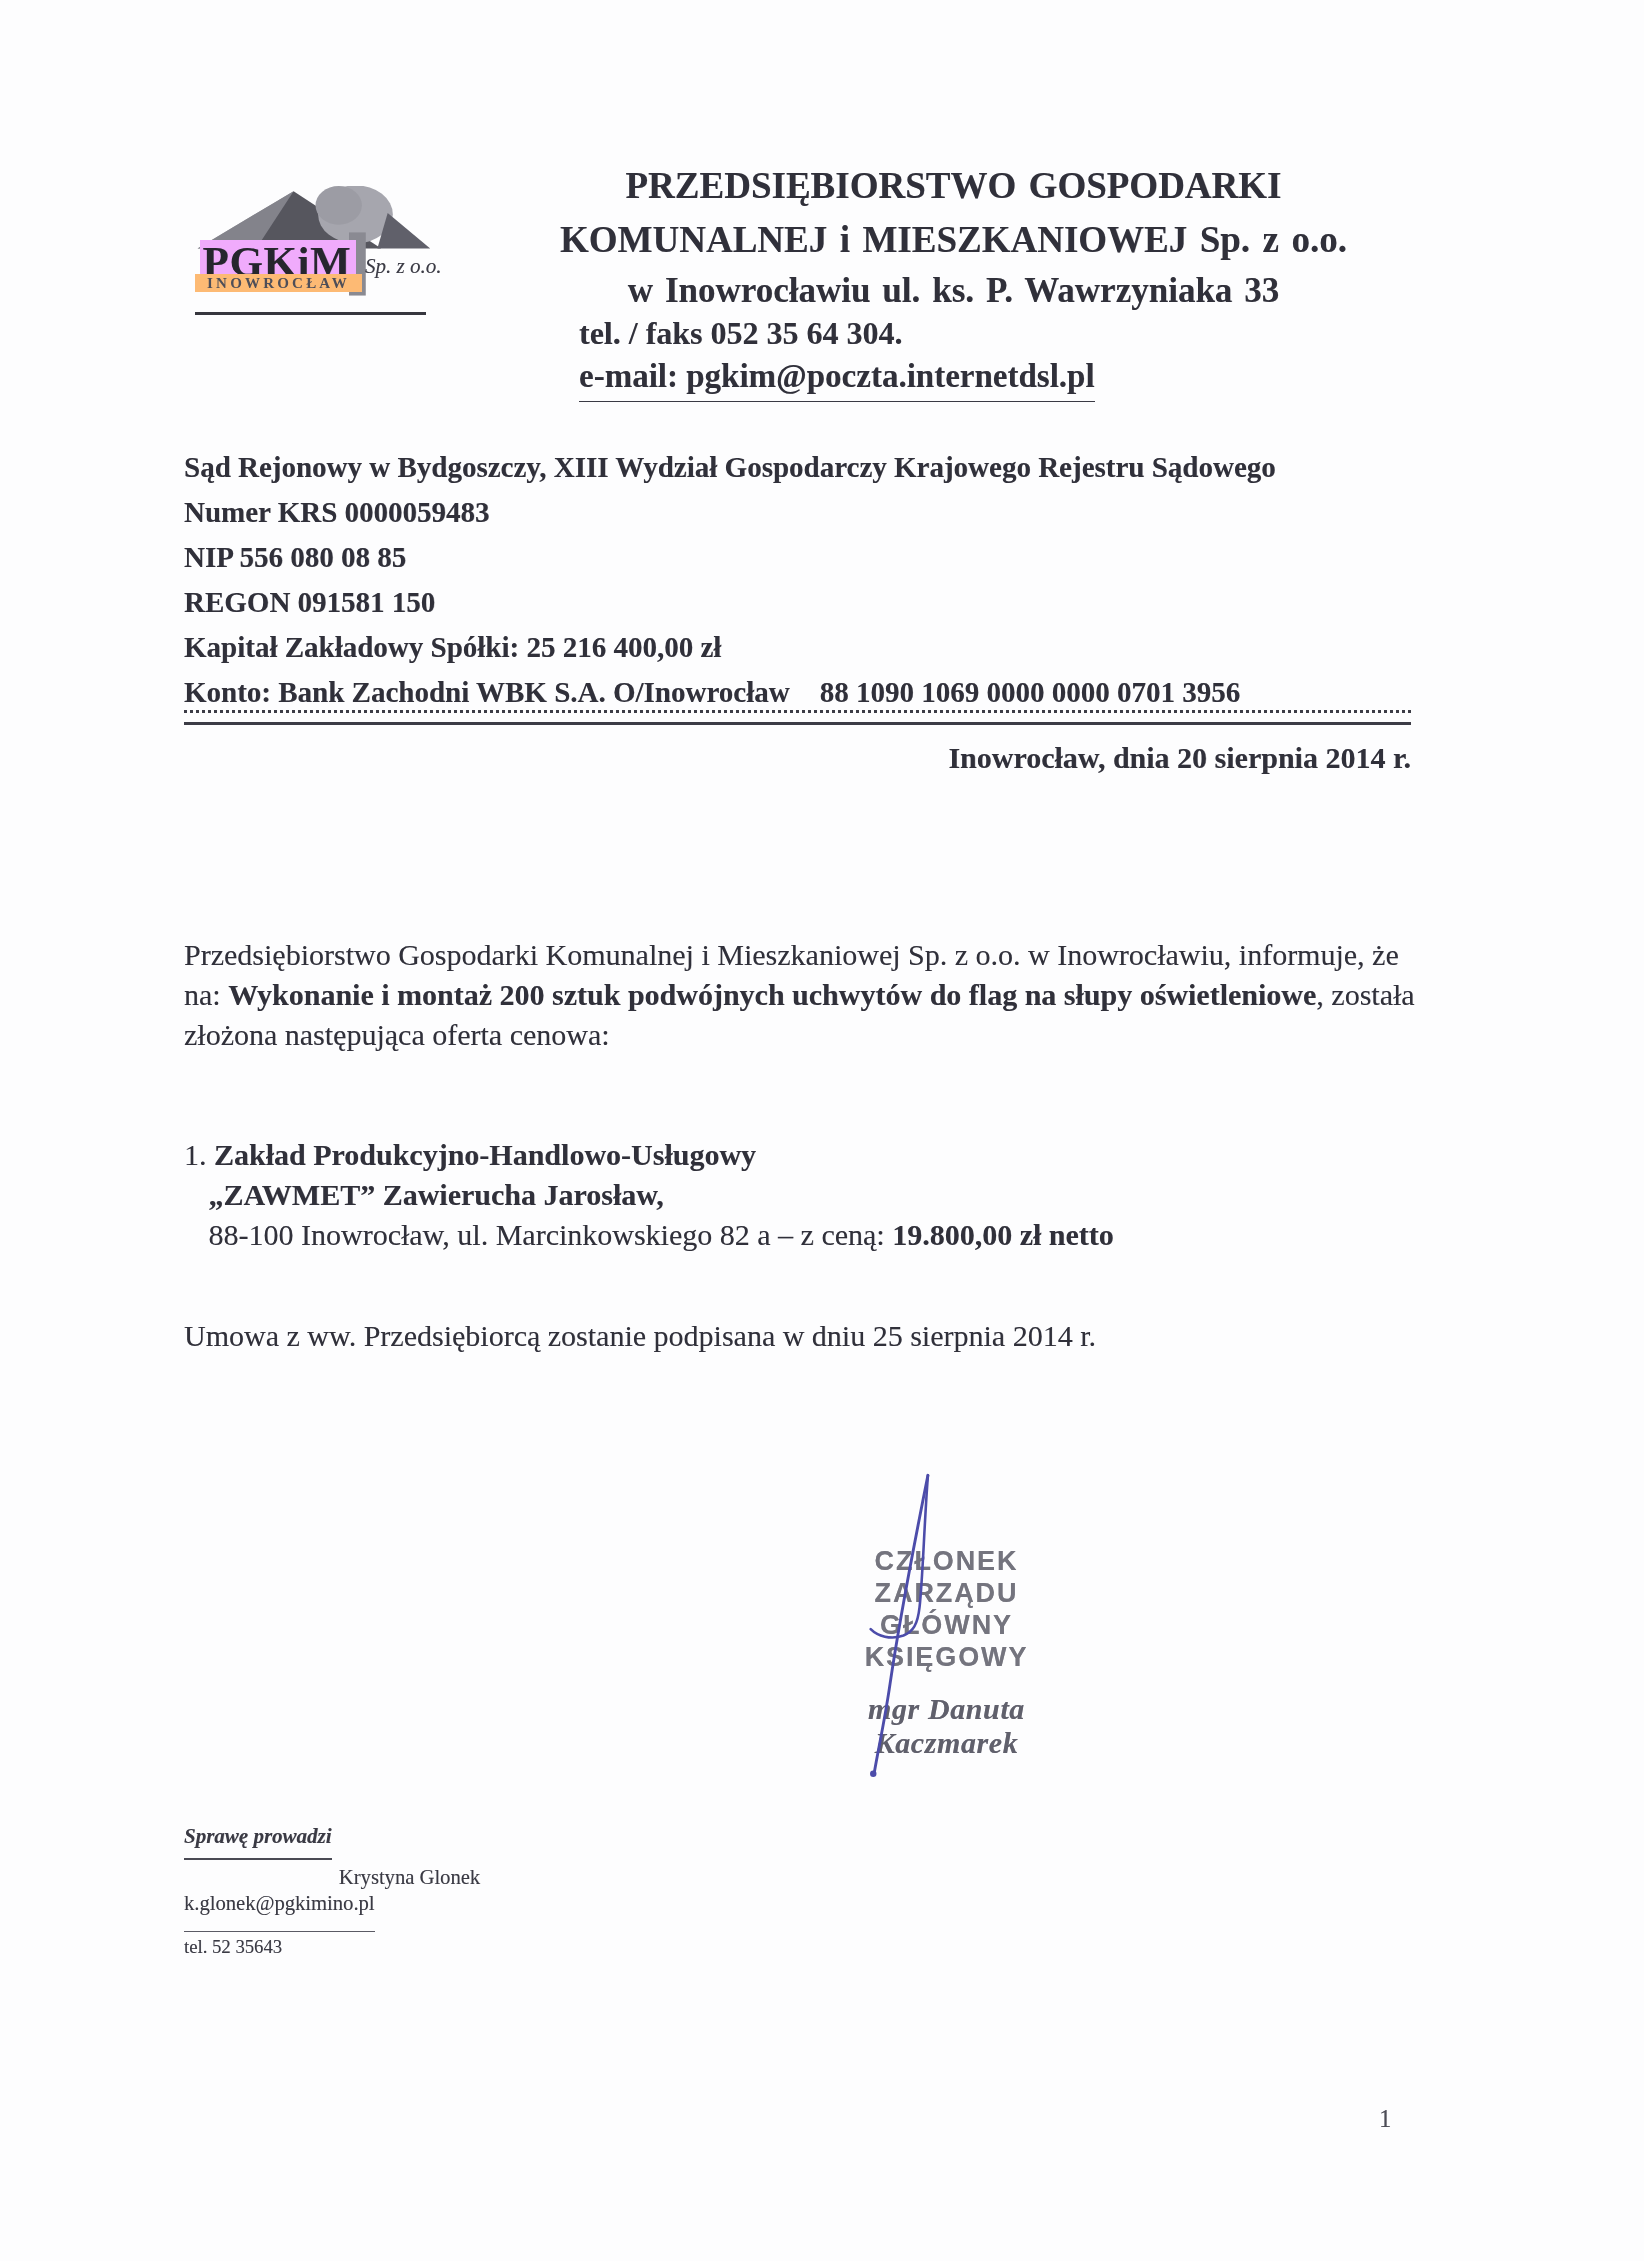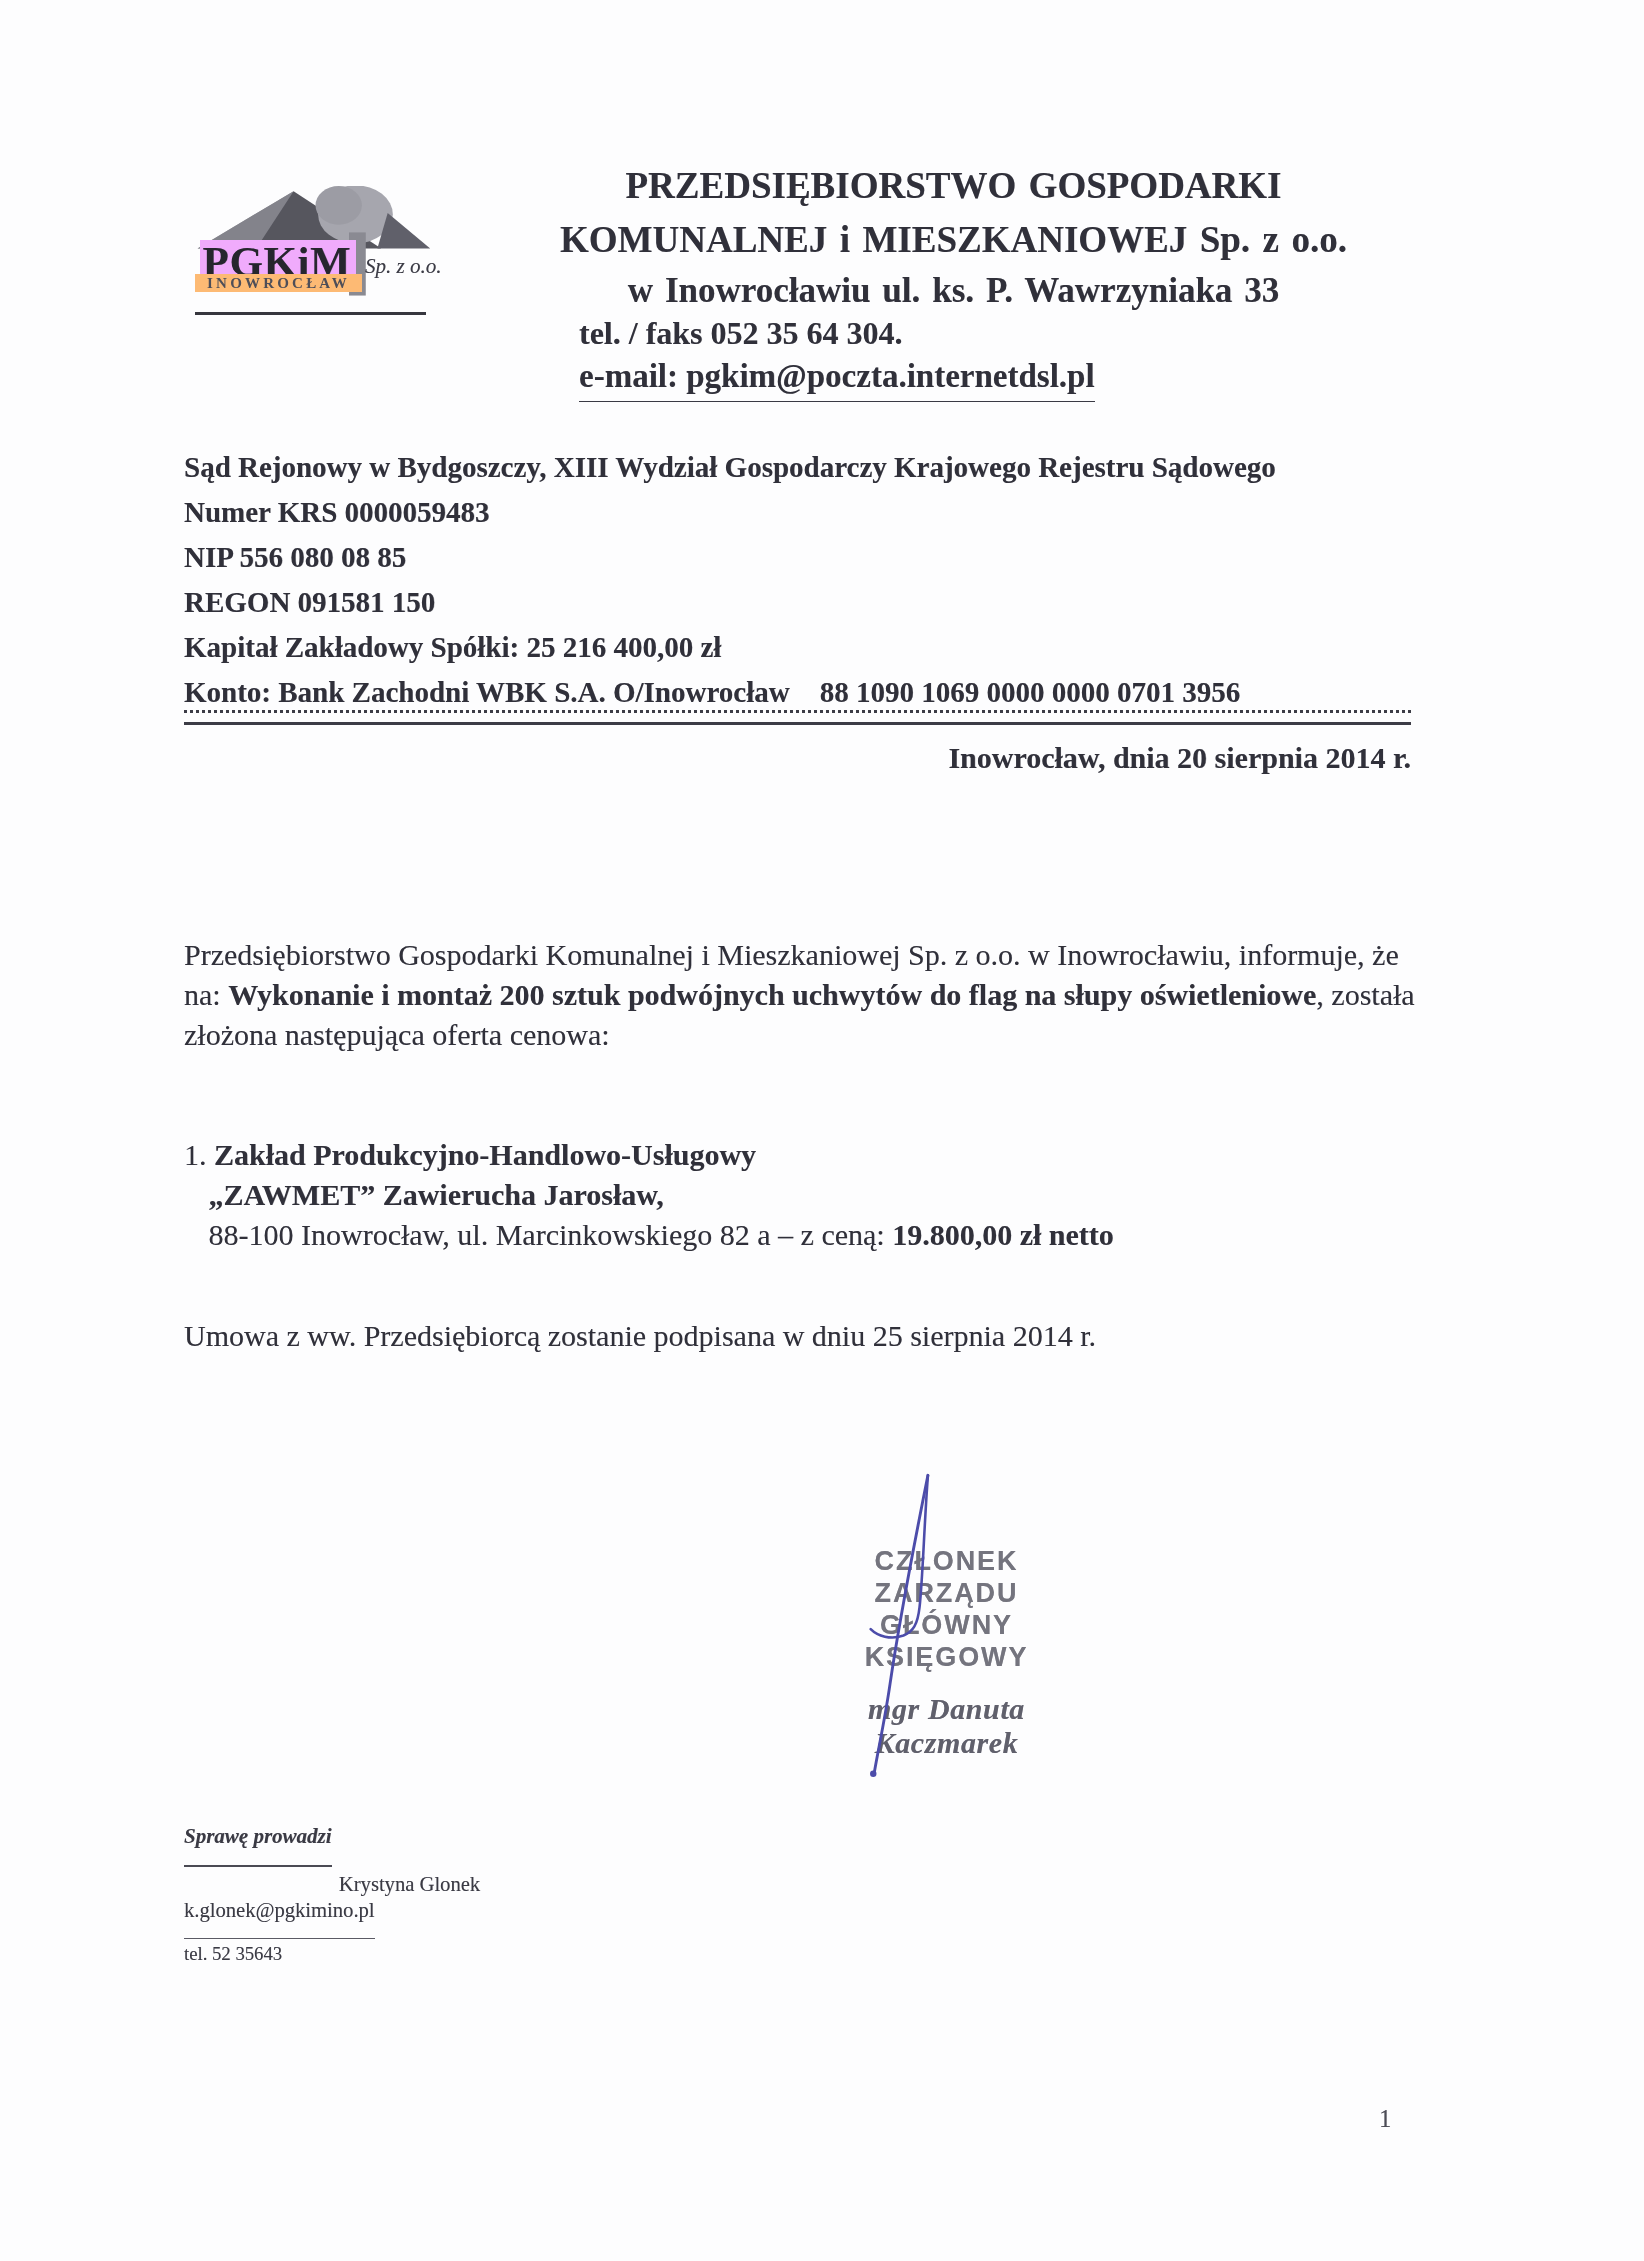--- a/index.html
+++ b/index.html
@@ -62,21 +62,21 @@
                 text-shadow:0 0 0.6px rgba(110,110,120,.6); }
   .stamp-signer { margin-top:19.3px; font-family:"Liberation Serif", serif;
                   font-size:30px; font-weight:bold; font-style:italic;
                   letter-spacing:0.6px; color:#60606c;
                   text-shadow:0 0 0.6px rgba(95,95,105,.55); }
   .sig { left:825px; top:1462px; width:238px; height:329px; }
 
   
   .footer { left:184px; top:1824px; width:451px; color:#3a3a44; }
   .f-head { display:inline-block; font-size:21px; font-weight:bold; font-style:italic;
-            border-bottom:2.6px solid #4a4a54; padding-bottom:16px; }
+            border-bottom:2.6px solid #4a4a54; padding-bottom:9px; }
   .f-name { font-size:20.6px; margin-top:5.8px;text-align:center; }
   .f-mail { display:inline-block; font-size:20.6px; margin-top:3.2px;
             border-bottom:1.3px solid #5a5a64; padding-bottom:16px; }
   .f-tel  { font-size:18.7px; margin-top:4.5px; }
 
   .page-num { left:1379px; top:2105px; font-size:24.5px; color:#4c4c56; }
 </style>
 </head>
 <body>
 

